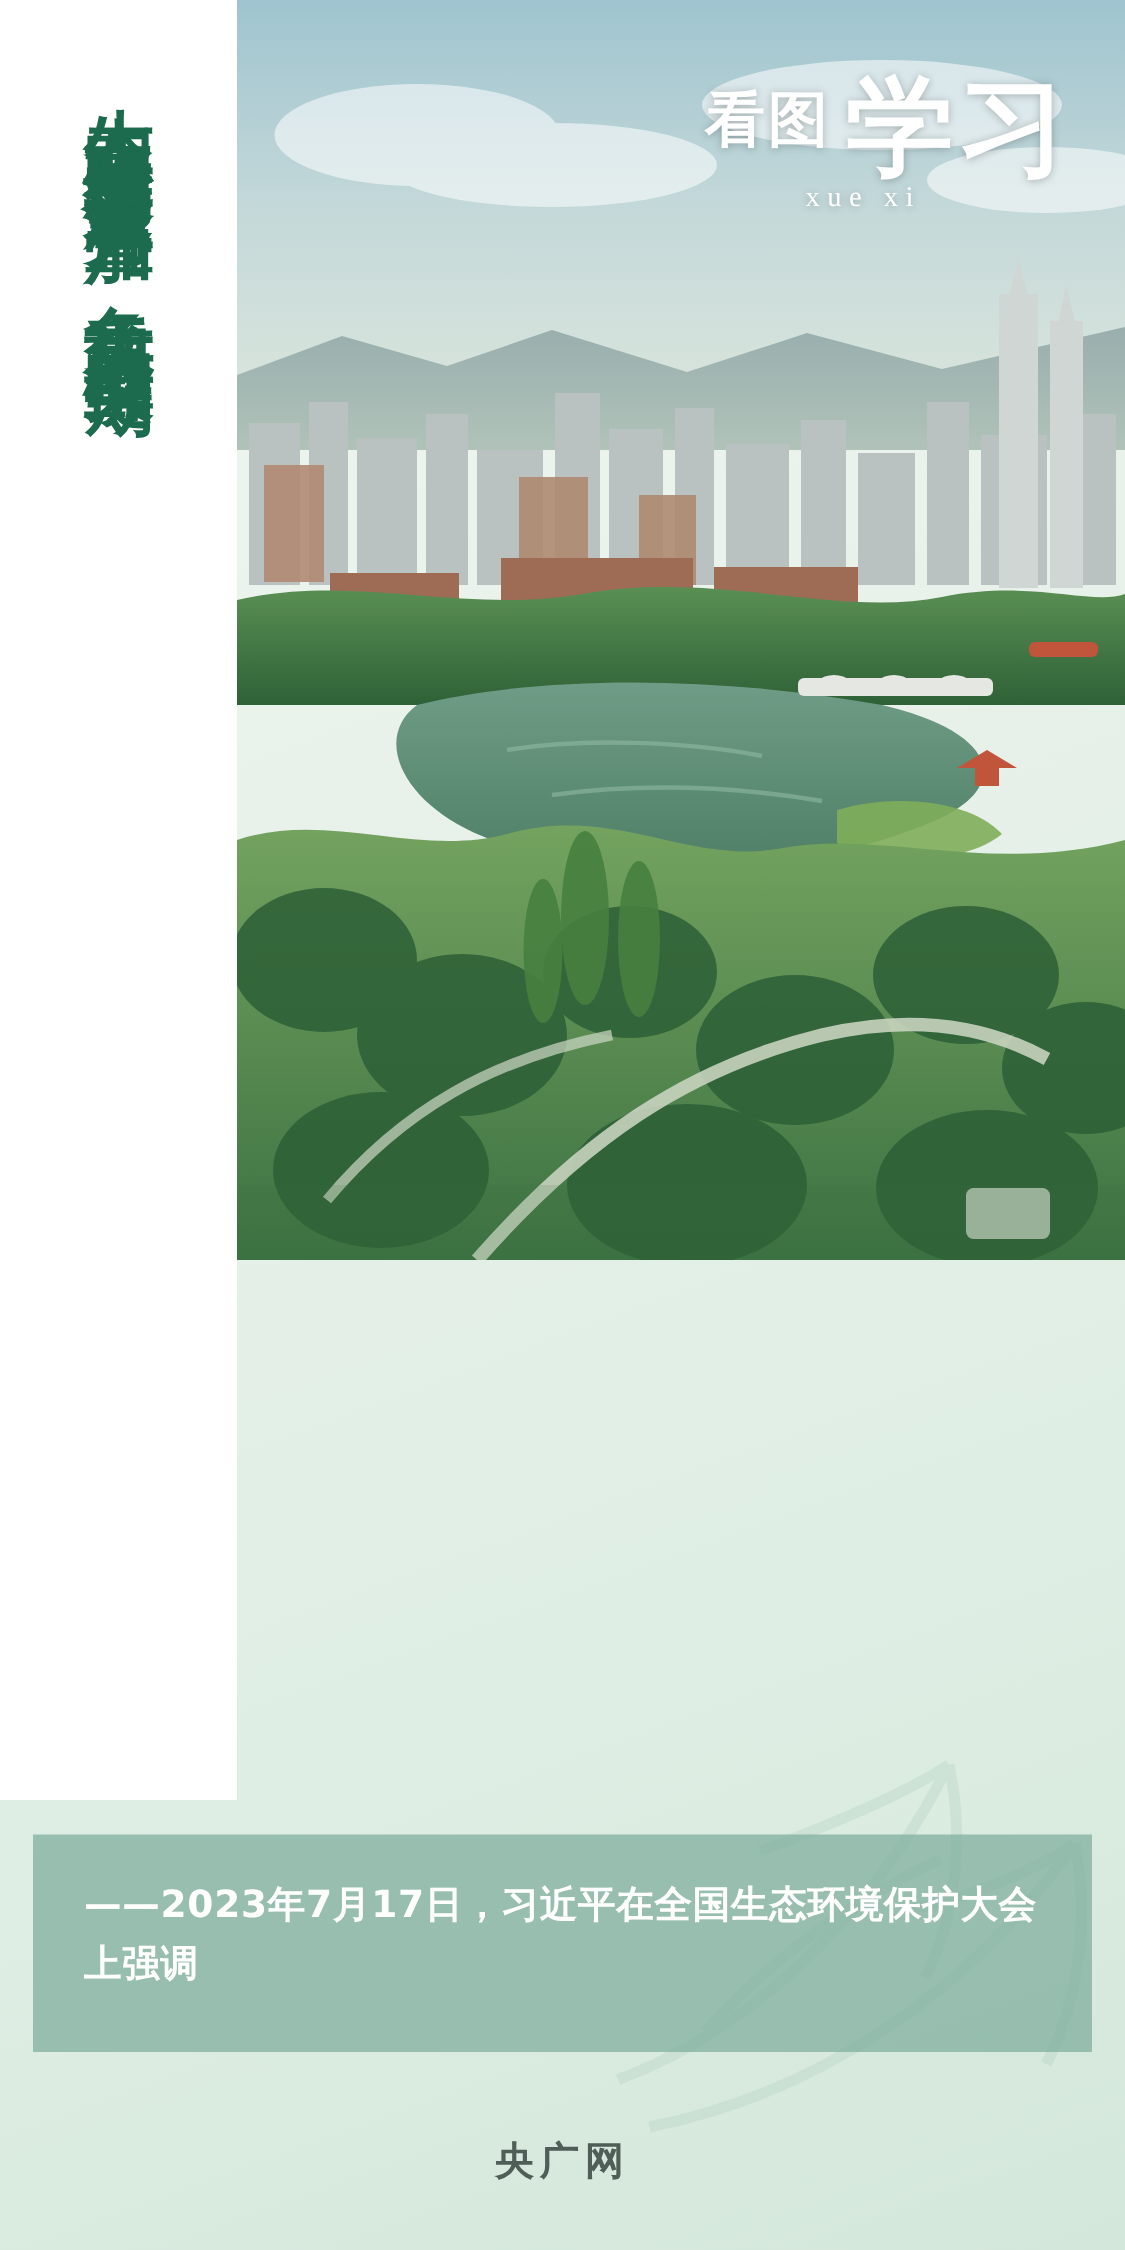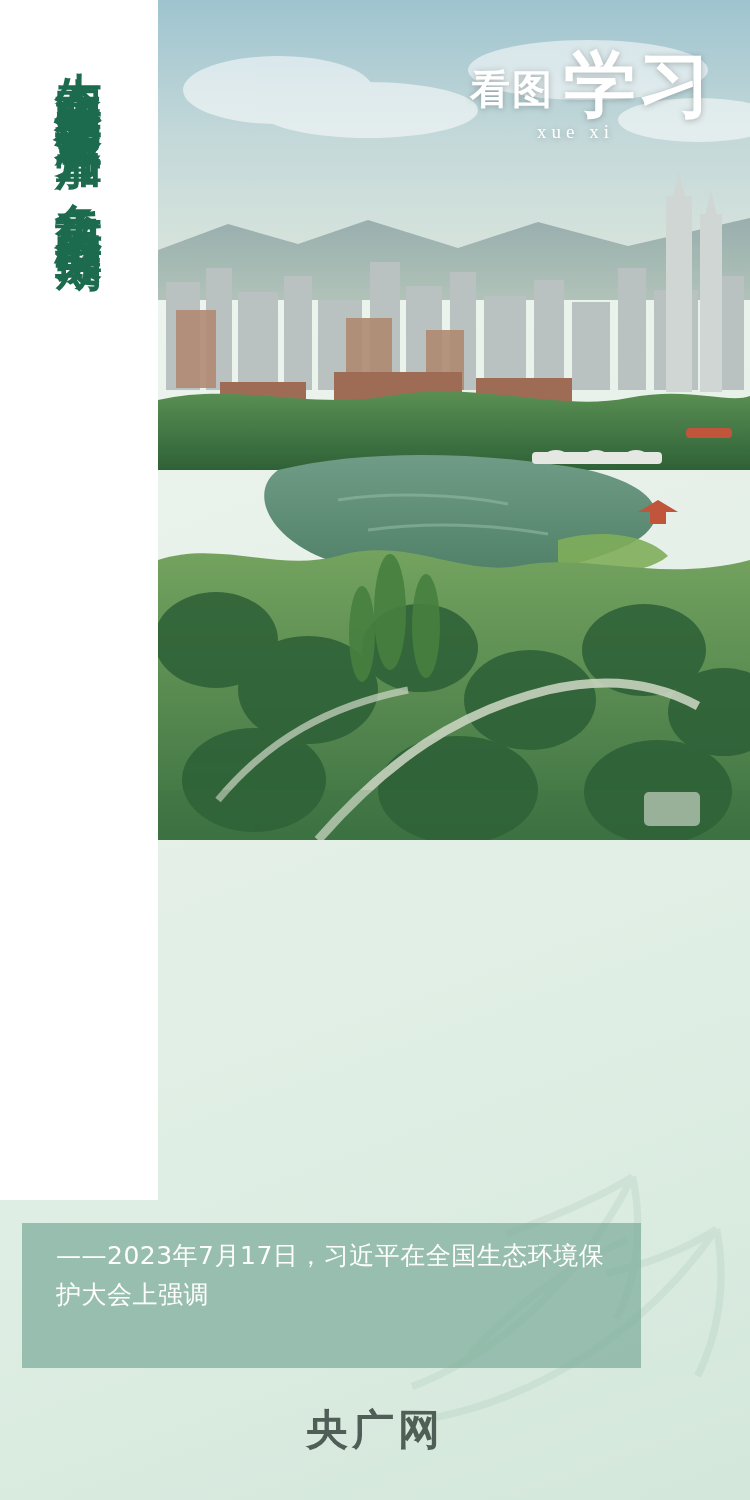--- a/index.html
+++ b/index.html
@@ -73,21 +73,21 @@
     position: absolute;
     right: 36px;
     top: 52px;
     text-align: right;
     color: #ffffff;
     z-index: 5;
     text-shadow: 0 1px 6px rgba(0,0,0,0.25);
   }
   .logo-row {
     display: flex;
-    align-items: flex-end;
+    align-items: flex-start;
     justify-content: flex-end;
     gap: 10px;
     margin-left: 16px;
   }
   .logo-main {
     font-family: "DejaVu Sans", "Liberation Sans", sans-serif;
     font-weight: bold;
     font-size: 40px;
     letter-spacing: 2px;
   }
@@ -119,44 +119,45 @@
     color: #17171a;
     text-align: justify;
     letter-spacing: 0.5px;
   }
 
   
   .source-band {
     position: absolute;
     left: 22px;
     top: 1223px;
-    width: 619px;
+    width: 706px;
     height: 145px;
     background: rgba(132, 177, 160, 0.78);
     box-sizing: border-box;
-    padding: 14px 34px;
+    padding: 28px 34px;
+    font-weight: bold;
   }
   .source-text {
     font-family: "DejaVu Sans", "Liberation Sans", sans-serif;
     font-size: 25px;
     line-height: 1.55;
     color: #ffffff;
     letter-spacing: 0.5px;
   }
 
   
   .footer-brand {
     position: absolute;
     left: 0;
     right: 0;
     bottom: 42px;
     text-align: center;
     font-family: Liberation Serif, serif;
     font-weight: bold;
-    font-size: 42px;
+    font-size: 26px;
     letter-spacing: 4px;
     color: #4f5e57;
   }
 </style>
 </head>
 <body>
 
 <div class="poster">
 
   <div class="watermark">

